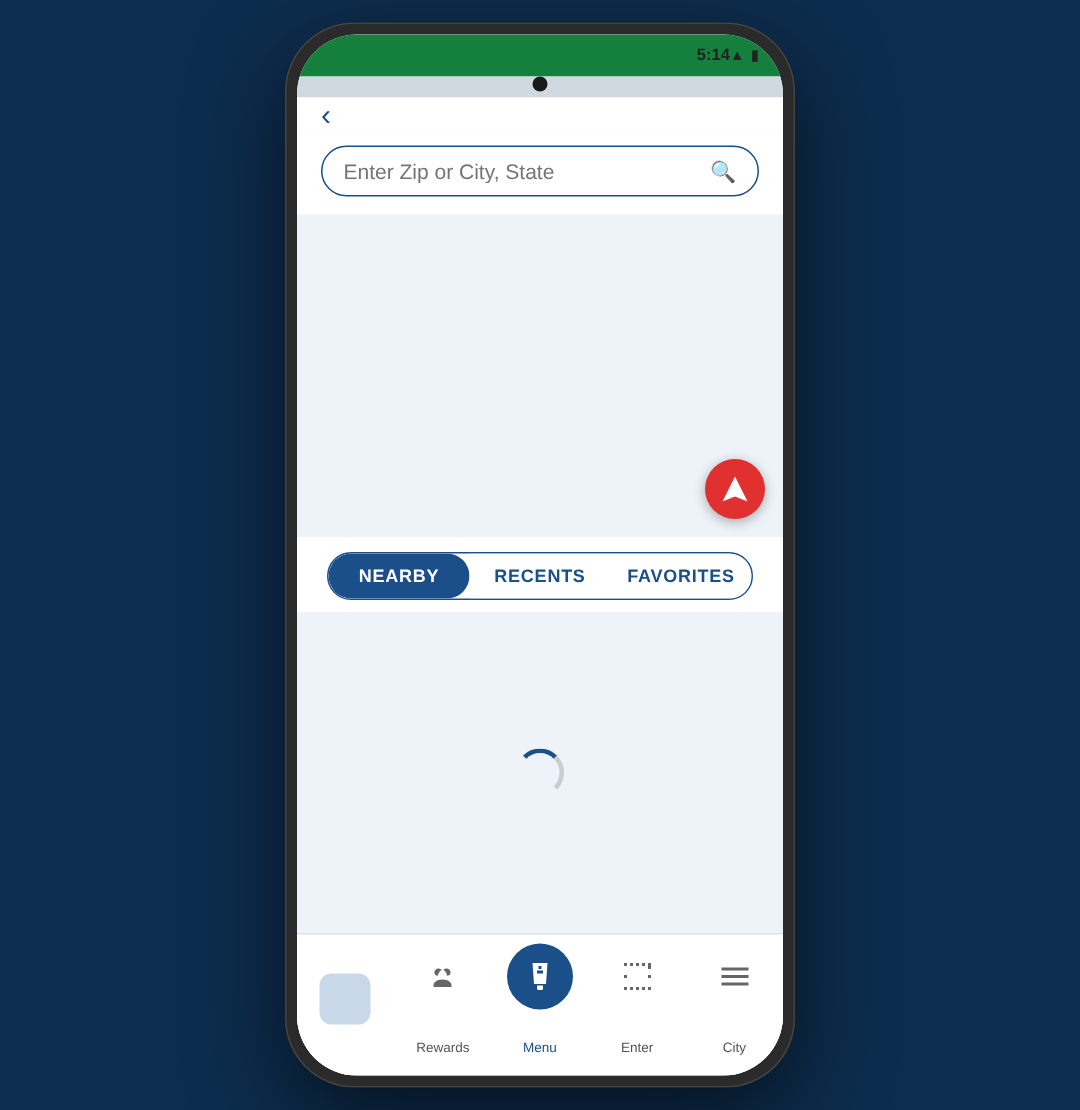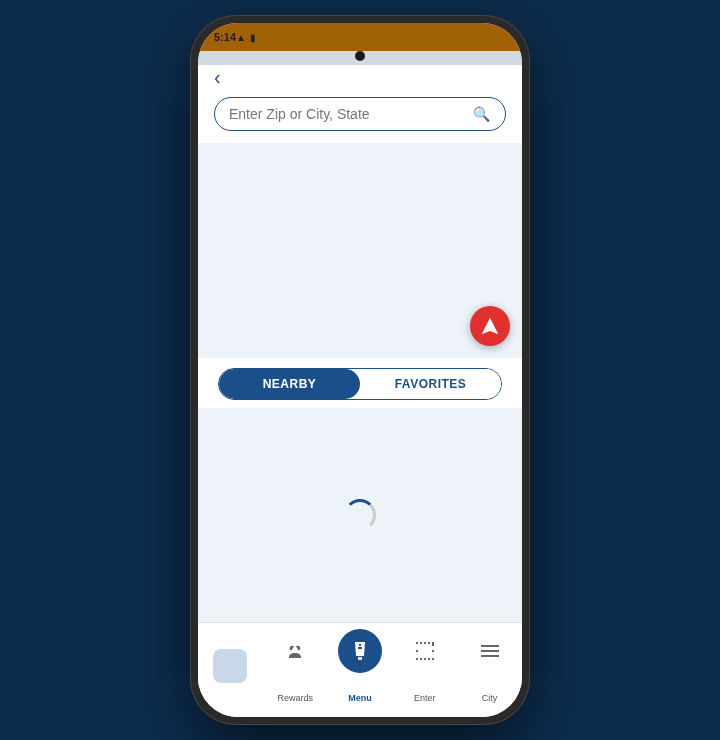--- a/index.html
+++ b/index.html
@@ -30,25 +30,25 @@
       height: 100%;
       background: #fff;
       border-radius: 40px;
       overflow: hidden;
       display: flex;
       flex-direction: column;
     }
 
     
     .status-bar {
-      background: #a16207;
+      background: #15803d;
       height: 28px;
       display: flex;
       align-items: center;
-      justify-content: flex-start;
+      justify-content: flex-end;
       padding: 0 16px;
       flex-shrink: 0;
     }
 
     .status-time {
       font-size: 11px;
       font-weight: 600;
       color: #222;
     }
 
@@ -275,21 +275,21 @@
     }
 
     .nav-label {
       font-size: 9px;
       color: #555;
       font-weight: 500;
     }
 
     .nav-label.active-label {
       color: #1a4f8a;
-      font-weight: 700;
+      font-weight: 400;
       text-align: center;
     }
 
     
     .home-tab-icon {
       width: 34px;
       height: 34px;
       background: #c8d8e8;
       border-radius: 8px;
     }
@@ -336,20 +336,21 @@
         <div class="location-fab">
           <svg viewBox="0 0 24 24">
             <path d="M12 2L2 22l10-4 10 4L12 2z"></path>
           </svg>
         </div>
       </div>
 
       <div class="location-tabs">
         <div class="tabs-container">
           <div class="tab-item active">NEARBY</div>
+          <div class="tab-item inactive">RECENTS</div>
           <div class="tab-item inactive">FAVORITES</div>
         </div>
       </div>
 
       <div class="loading-area">
         <div class="spinner"></div>
       </div>
 
       <div class="bottom-nav">
 

